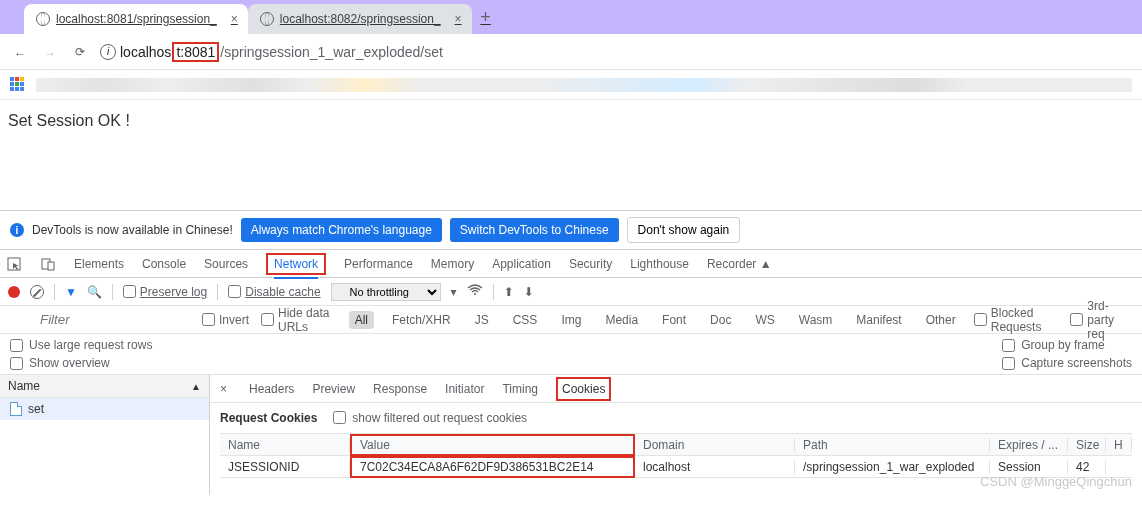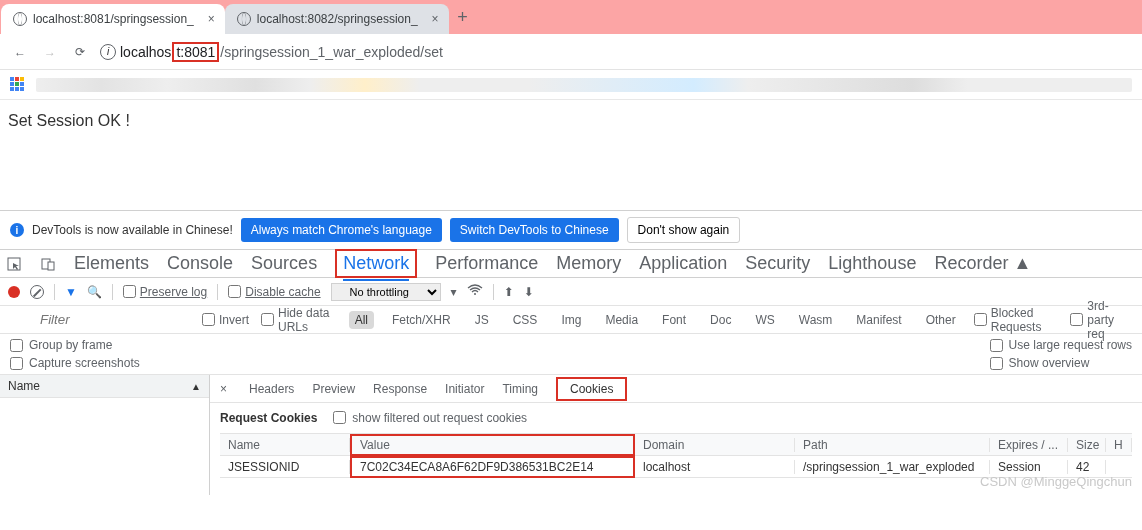--- a/index.html
+++ b/index.html
@@ -1,19 +1,19 @@
 <!DOCTYPE html>
 <html><head>
 <meta charset="utf-8">
 <style>
 * { box-sizing: border-box; margin: 0; padding: 0; font-family: Arial, Helvetica, sans-serif; }
 body { font-size: 12px; color: #333; background: #fff; }
 
 
-.tabbar { display: flex; align-items: center; height: 34px; background: #fca5a5; padding: 0 1px; gap: 0; }
+.tabbar { display: flex; align-items: center; height: 34px; background: #c4b5fd; padding: 0 24px; gap: 0; text-decoration: underline; }
 .tab { display: flex; align-items: center; gap: 6px; height: 30px; padding: 0 10px 0 12px; background: #fff; border-radius: 8px 8px 0 0; font-size: 12px; color: #3c4043; position: relative; margin-top: 4px; min-width: 190px; }
 .tab.inactive { background: #dee1e6; }
 .tab .globe { width: 14px; height: 14px; border: 1.2px solid #5f6368; border-radius: 50%; position: relative; }
 .tab .globe::after { content:""; position:absolute; inset:0; border-left:1.2px solid #5f6368; border-right:1.2px solid #5f6368; border-radius:50%; transform: scaleX(0.4);}
 .tab .close { margin-left: 8px; color:#5f6368; }
 .newtab { width: 28px; height: 28px; display:flex;align-items:center;justify-content:center; color:#5f6368; font-size: 18px; }
 
 .addrbar { display:flex; align-items:center; height: 36px; gap: 10px; padding: 0 10px; background:#fff; border-bottom: 1px solid #e3e3e3;}
 .navbtn { width:20px; height:20px; display:flex;align-items:center;justify-content:center; color:#5f6368; border-radius:50%; }
 .navbtn.disabled { color:#bdbdbd; }
@@ -33,21 +33,21 @@
 
 
 .devnotice { display:flex; align-items:center; gap:8px; padding: 6px 10px; border-top:1px solid #d0d0d0; border-bottom:1px solid #d0d0d0; background:#fff;}
 .devnotice .info-blue { width:14px;height:14px;border-radius:50%;background:#1a73e8;color:#fff;display:flex;align-items:center;justify-content:center;font-size:10px;font-weight:bold;}
 .devnotice .btn-blue { background:#1a73e8;color:#fff;border:none;padding:5px 10px;border-radius:3px;font-size:12px;}
 .devnotice .btn-plain { background:#fff;border:1px solid #d0d0d0;padding:5px 10px;border-radius:3px;font-size:12px;}
 
 
 .devtabs { display:flex; align-items:center; height:28px; border-bottom:1px solid #d0d0d0; padding: 0 6px; gap: 18px; color:#5f6368;}
 .devtabs .icon { width:16px;height:16px;display:flex;align-items:center;justify-content:center;}
-.devtabs .tabitem { font-size:18px; padding: 6px 0; cursor:pointer; }
+.devtabs .tabitem { font-size:12px; padding: 6px 0; cursor:pointer; }
 .devtabs .tabitem.active { color:#1a73e8; border-bottom:2px solid #1a73e8; }
 .devtabs .network-hl { border:2px solid #d93025; padding: 2px 6px; }
 
 
 .nettoolbar { display:flex; align-items:center; height:28px; border-bottom:1px solid #e3e3e3; padding: 0 8px; gap:10px; color:#5f6368; font-size:12px;}
 .nettoolbar .rec { width:12px;height:12px;border-radius:50%;background:#d93025;}
 .nettoolbar .nosym { width:14px;height:14px;border:1.5px solid #5f6368;border-radius:50%;position:relative;}
 .nettoolbar .nosym::after{content:"";position:absolute;left:1px;right:1px;top:50%;height:1.5px;background:#5f6368;transform:rotate(-45deg);}
 .nettoolbar .funnel { color:#1a73e8; }
 .nettoolbar .sep { width:1px; height:16px; background:#d0d0d0;}
@@ -72,21 +72,21 @@
 .reqlist .hdr { display:flex; align-items:center; justify-content:space-between; padding:4px 8px; border-bottom:1px solid #e3e3e3; font-size:12px; color:#333; background:#f1f3f4;}
 .reqlist .hdr .sortup { font-size:10px;}
 .reqlist .req { display:flex; align-items:center; gap:6px; padding:4px 10px; background:#e8f0fe; font-size:12px;}
 .reqlist .req .doc { width:12px; height:14px; background:#fff; border:1px solid #5b9bd5; position:relative;}
 .reqlist .req .doc::after { content:""; position:absolute; right:-1px; top:-1px; width:4px;height:4px; background:#e8f0fe; border-left:1px solid #5b9bd5;border-bottom:1px solid #5b9bd5;}
 
 .detail { flex:1; display:flex; flex-direction:column;}
 .subtabs { display:flex; align-items:center; height:28px; border-bottom:1px solid #e3e3e3; padding: 0 6px; gap:18px; font-size:12px; color:#5f6368;}
 .subtabs .xbtn { color:#5f6368; padding: 0 4px;}
 .subtabs .stab { padding: 4px 0;}
-.subtabs .cookies-hl { border:2px solid #d93025; padding:3px 12px; color:#333;}
+.subtabs .cookies-hl { border:2px solid #d93025; padding:3px 4px; color:#333;}
 
 .cookiesec { padding: 8px 10px; font-size:12px;}
 .cookiesec .sectitle { font-weight:bold; display:flex; align-items:center; gap:16px;}
 .cookiesec .sectitle label { font-weight:normal; display:flex;align-items:flex-start;gap:6px; color:#5f6368;}
 .cookietbl { margin-top:8px; border-top:1px solid #e3e3e3;}
 .cookietbl .row { display:flex; align-items:center; border-bottom:1px solid #e3e3e3; height:22px;}
 .cookietbl .row.hdr { color:#5f6368; background:#f8f9fa;}
 .cookietbl .cell { padding: 0 8px; border-right:1px solid #e3e3e3; overflow:hidden; white-space:nowrap;}
 .c-name{width:130px}.c-val{width:285px}.c-dom{width:160px}.c-path{width:195px}.c-exp{width:78px}.c-size{width:38px}.c-h{flex:1;border-right:none}
 .cookietbl .c-val.hl { border:2px solid #d93025; height:22px; display:flex;align-items:center;}
@@ -243,44 +243,48 @@
   <label>
         <input type="checkbox" style="">
         <span>3rd-party req</span>
       </label>
 </div>
 
 <div class="optrow">
   <div class="optcol">
     <label>
           <input type="checkbox" style="">
+          <span>Use large request rows</span>
+        </label>
+    <label>
+          <input type="checkbox" style="">
+          <span>Show overview</span>
+        </label>
+  </div>
+  <div class="optcol">
+    <label>
+          <input type="checkbox" style="">
           <span>Group by frame</span>
         </label>
     <label>
           <input type="checkbox" style="">
           <span>Capture screenshots</span>
         </label>
   </div>
-  <div class="optcol">
-    <label>
-          <input type="checkbox" style="">
-          <span>Use large request rows</span>
-        </label>
-    <label>
-          <input type="checkbox" style="">
-          <span>Show overview</span>
-        </label>
-  </div>
 </div>
 
 <div class="netbody">
   <div class="reqlist">
     <div class="hdr">
       <span>Name</span>
       <span class="sortup">▲</span>
+    </div>
+    <div class="req">
+      <span class="doc"></span>
+      <span>set</span>
     </div>
   </div>
   <div class="detail">
     <div class="subtabs">
       <span class="xbtn">×</span>
       <span class="stab">Headers</span>
       <span class="stab">Preview</span>
       <span class="stab">Response</span>
       <span class="stab">Initiator</span>
       <span class="stab">Timing</span>

